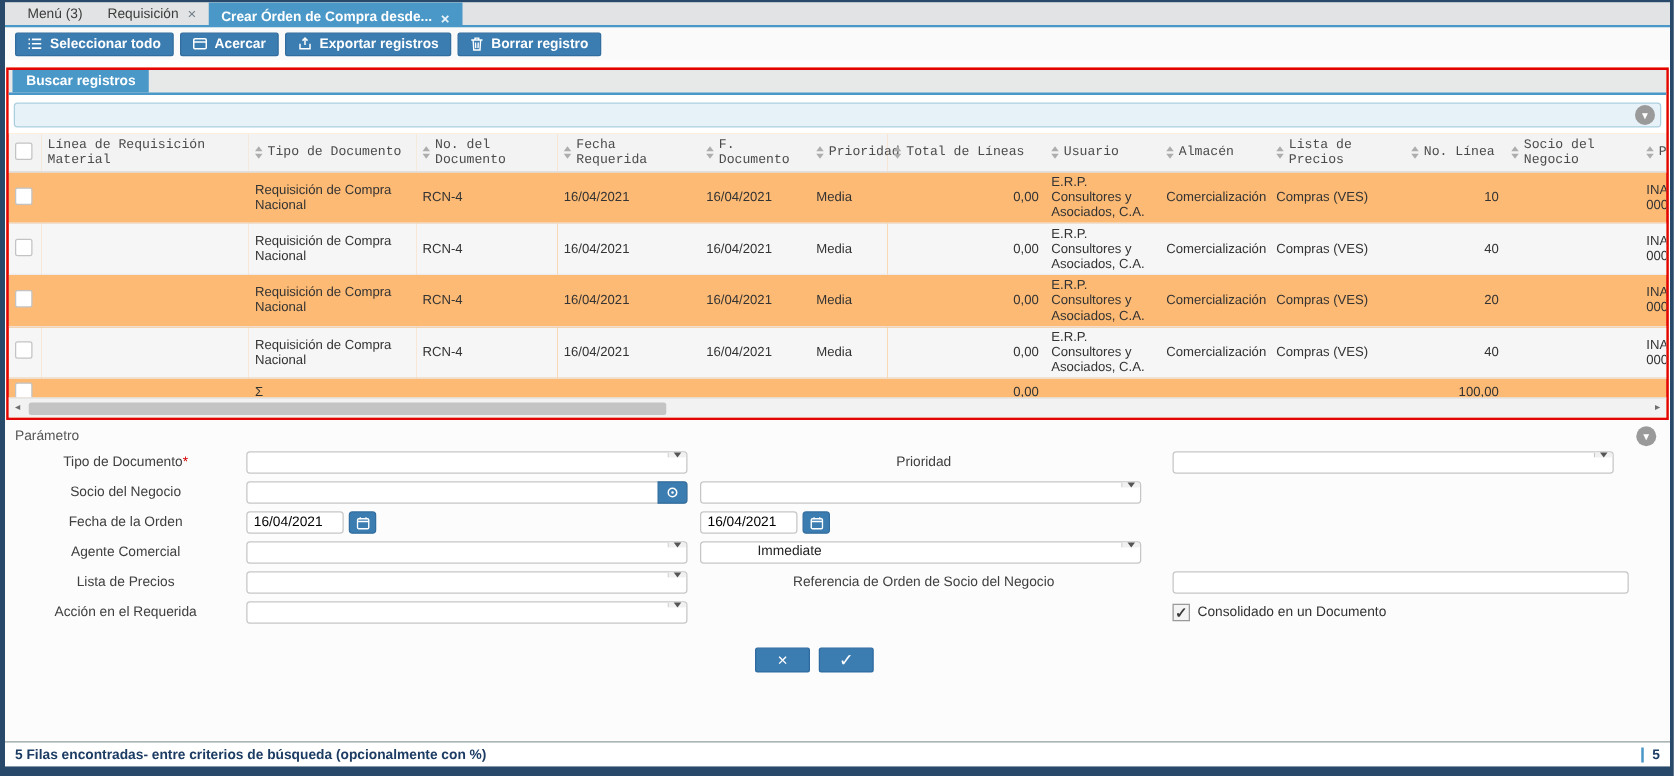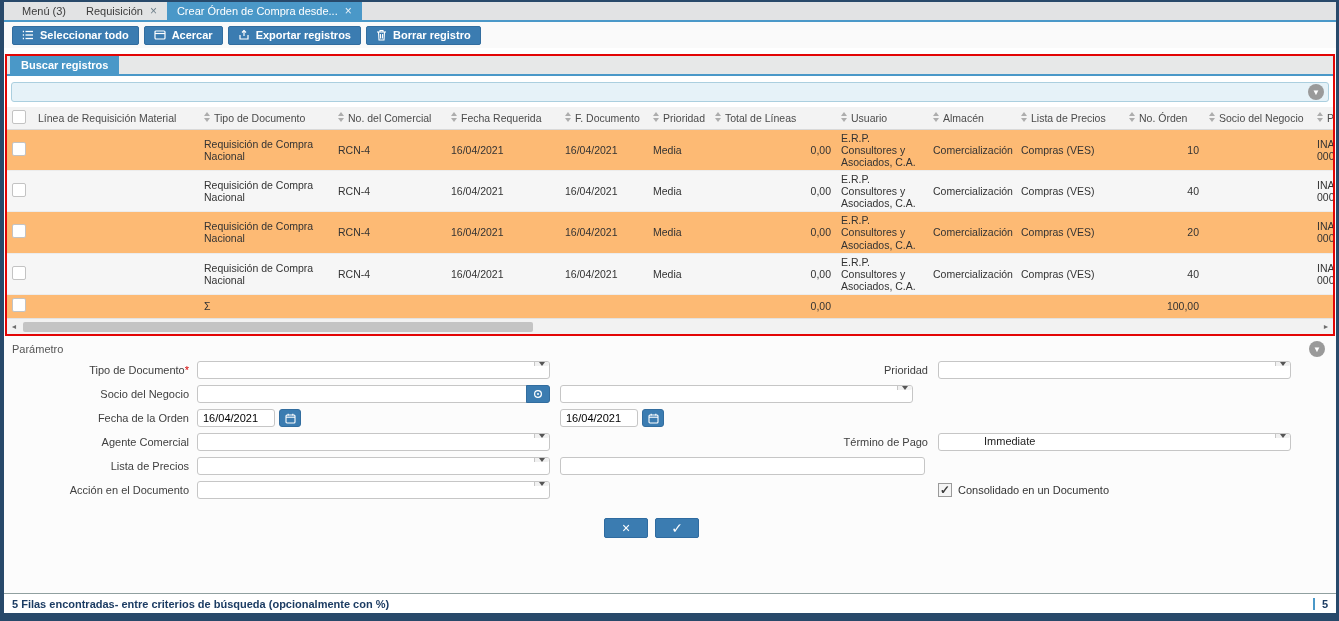--- a/index.html
+++ b/index.html
@@ -11,21 +11,21 @@
     font-size:11px; color:#333;
   }
   .frame { width:100%; height:100%; padding:2px 3px 8px 4px; }
   .inner { background:#fff; height:611px; display:flex; flex-direction:column; }
 
   
   .tabbar { background:#e2e3e4; height:20px; display:flex; align-items:stretch;
             padding-left:8px; border-bottom:2px solid #4a98c8; flex:0 0 auto; }
   .tab { display:flex; align-items:center; gap:7px; padding:0 10px; color:#3c3c3c; cursor:default; }
   .tab .x { color:#6f7f8a; font-size:12px; line-height:10px; }
-  .tab.active { background:#4a98c8; color:#fff; font-weight:normal; }
+  .tab.active { background:#4a98c8; color:#fff; font-weight:bold;align-items:flex-end; }
   .tab.active .x { color:#eaf3f9; }
 
   
   .toolbar { background:#fafafa; height:26px; display:flex; align-items:center;
              gap:5px; padding-left:8px; flex:0 0 auto;font-weight:bold; }
   .tbtn { display:inline-flex; align-items:center; gap:6px; height:19px;
           background:#3b7cb1; border:1px solid #326d9f; border-radius:2px;
           color:#fff; padding:0 9px; font-size:11px; cursor:pointer; }
   .tbtn svg { flex:0 0 auto; }
   .gap6 { height:6px; background:#fff; flex:0 0 auto; }
@@ -46,21 +46,21 @@
                 align-items:center; justify-content:center; font-size:8px; cursor:pointer; }
 
   .tablewrap { flex:1 1 auto; overflow:hidden; }
   table.grid { border-collapse:collapse; table-layout:fixed; width:1460px; font-size:10.5px; }
   table.grid th { background:#f3f3f3; border-bottom:1px solid #d9d9d9; font-weight:normal;
                   color:#4b4b4b; text-align:left; padding:3px 5px; height:22px; }
   table.grid td { padding:2px 5px; border-bottom:1px solid #ececec; vertical-align:middle;
                   height:24px; line-height:1.15; overflow:hidden; }
   tr.alt td { background:#f6f6f6; }
   .num { text-align:right; }
-  .hwrap { display:flex; align-items:flex-start; gap:4px; }
+  .hwrap { display:flex; align-items:center; gap:4px;font-family:Liberation Mono, monospace; }
   .sort { display:inline-flex; flex-direction:column; gap:2px; }
   .sort i { width:0; height:0; border-left:3px solid transparent; border-right:3px solid transparent; }
   .sort .up { border-bottom:4px solid #adadad; }
   .sort .dn { border-top:4px solid #adadad; }
   .cb { display:inline-block; width:14px; height:14px; border:1px solid #c3c3c3;
         border-radius:2px; background:#fff; cursor:pointer; }
   td.prewrap, .prewrap { white-space:pre-line; }
 
   .hscroll { height:16px; background:#f2f2f2; border-top:1px solid #e2e2e2;
              display:flex; align-items:center; flex:0 0 auto; }
@@ -69,21 +69,21 @@
   .hthumb { position:absolute; left:2px; top:1px; width:510px; height:10px;
             background:#c4c4c4; border-radius:2px; cursor:pointer; }
 
   
   .param { flex:1 1 auto; background:#fcfcfc; padding:4px 45px 0 8px; }
   .param-head { display:flex; align-items:center; height:18px; color:#555; }
   .param-head .circle-btn2 { margin-left:auto; margin-right:-34px; width:16px; height:16px;
                 border-radius:50%; background:#9a9a9a; color:#fff; display:flex;
                 align-items:center; justify-content:center; font-size:8px; cursor:pointer; }
   .prow { display:flex; align-items:center; height:24px; }
-  .lbl { color:#404040; text-align:right; }
+  .lbl { color:#404040; text-align:center; }
   .lbl-l { width:177px; flex:0 0 auto; }
   .fld-l { width:353px; margin-left:8px; display:flex; align-items:center; flex:0 0 auto; }
   .lbl-r { flex:1 1 auto; }
   .fld-r { width:353px; margin-left:10px; display:flex; align-items:center; flex:0 0 auto; }
   .fld-r.wide { width:365px; margin-right:-12px; }
   .req { color:#d40000; }
 
   .combo { flex:1; height:18px; border:1px solid #c6c6c6; border-radius:3px; background:#fff;
            display:flex; align-items:flex-start; cursor:pointer;padding-left:40px; }
   .combo .val { flex:1; padding:1px 5px; overflow:hidden; white-space:nowrap; color:#222; }
@@ -235,21 +235,21 @@
                     </span>
                     <span>Tipo de Documento</span>
                   </div>
                 </th>
               <th>
                   <div class="hwrap">
                     <span class="sort">
                       <i class="up"></i>
                       <i class="dn"></i>
                     </span>
-                    <span>No. del Comercial</span>
+                    <span>No. del Documento</span>
                   </div>
                 </th>
               <th>
                   <div class="hwrap">
                     <span class="sort">
                       <i class="up"></i>
                       <i class="dn"></i>
                     </span>
                     <span>Fecha Requerida</span>
                   </div>
@@ -307,21 +307,21 @@
                     </span>
                     <span>Lista de Precios</span>
                   </div>
                 </th>
               <th>
                   <div class="hwrap">
                     <span class="sort">
                       <i class="up"></i>
                       <i class="dn"></i>
                     </span>
-                    <span>No. Órden</span>
+                    <span>No. Línea</span>
                   </div>
                 </th>
               <th>
                   <div class="hwrap">
                     <span class="sort">
                       <i class="up"></i>
                       <i class="dn"></i>
                     </span>
                     <span>Socio del Negocio</span>
                   </div>
@@ -516,48 +516,48 @@
       <div class="prow">
         <span class="lbl lbl-l">Agente Comercial</span>
         <span class="fld-l">
           <span class="combo">
               <span class="val"></span>
               <span class="dd">
                 <i></i>
               </span>
             </span>
         </span>
-        <span class="lbl lbl-r">Término de Pago</span>
         <span class="fld-r">
           <span class="combo">
               <span class="val">Immediate</span>
               <span class="dd">
                 <i></i>
               </span>
             </span>
         </span>
       </div>
 
       <div class="prow">
         <span class="lbl lbl-l">Lista de Precios</span>
         <span class="fld-l">
           <span class="combo">
               <span class="val"></span>
               <span class="dd">
                 <i></i>
               </span>
             </span>
         </span>
+        <span class="lbl lbl-r">Referencia de Orden de Socio del Negocio</span>
         <span class="fld-r wide">
           <input class="txt" type="text" value="" style="">
         </span>
       </div>
 
       <div class="prow">
-        <span class="lbl lbl-l">Acción en el Documento</span>
+        <span class="lbl lbl-l">Acción en el Requerida</span>
         <span class="fld-l">
           <span class="combo">
               <span class="val"></span>
               <span class="dd">
                 <i></i>
               </span>
             </span>
         </span>
         <span class="lbl lbl-r"></span>
         <span class="fld-r">

